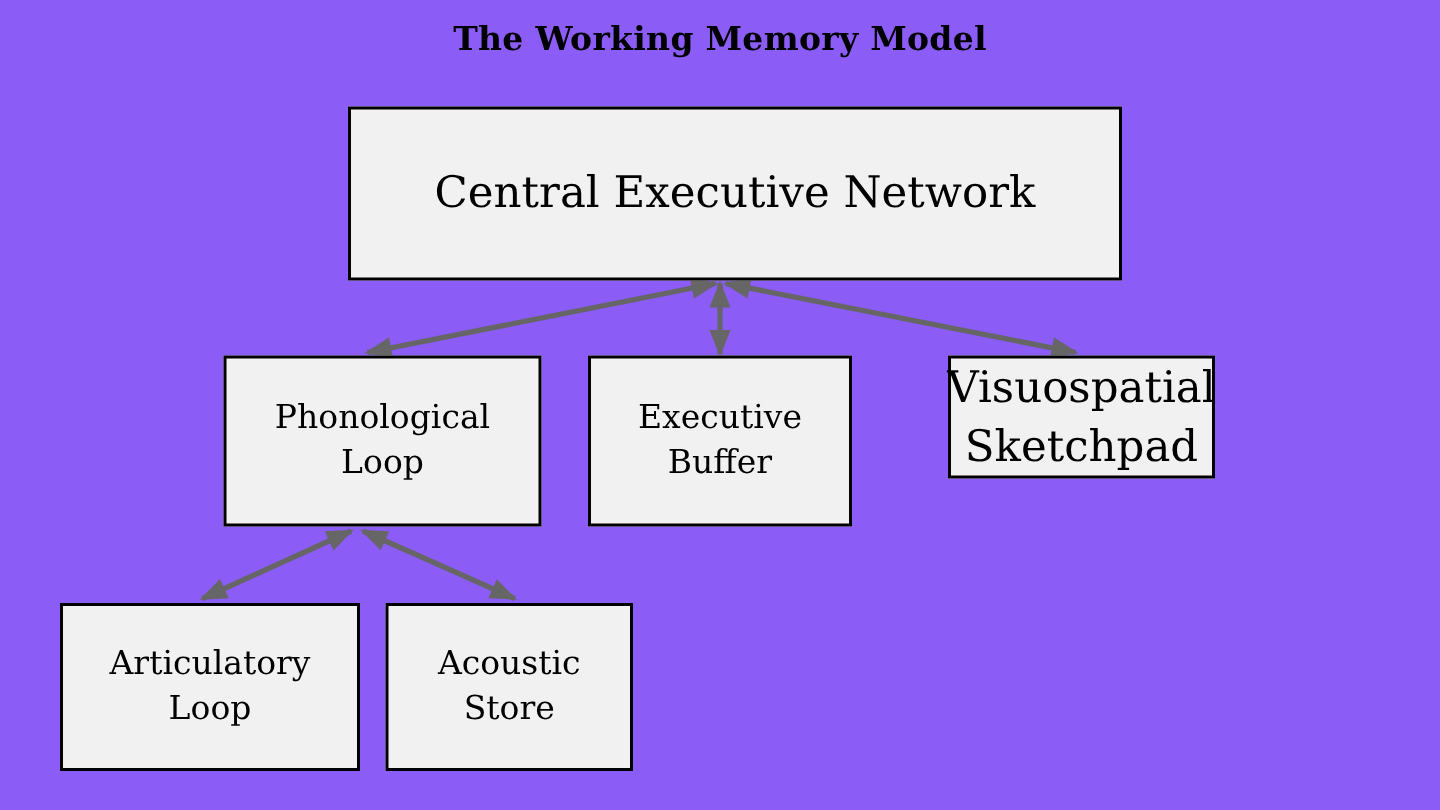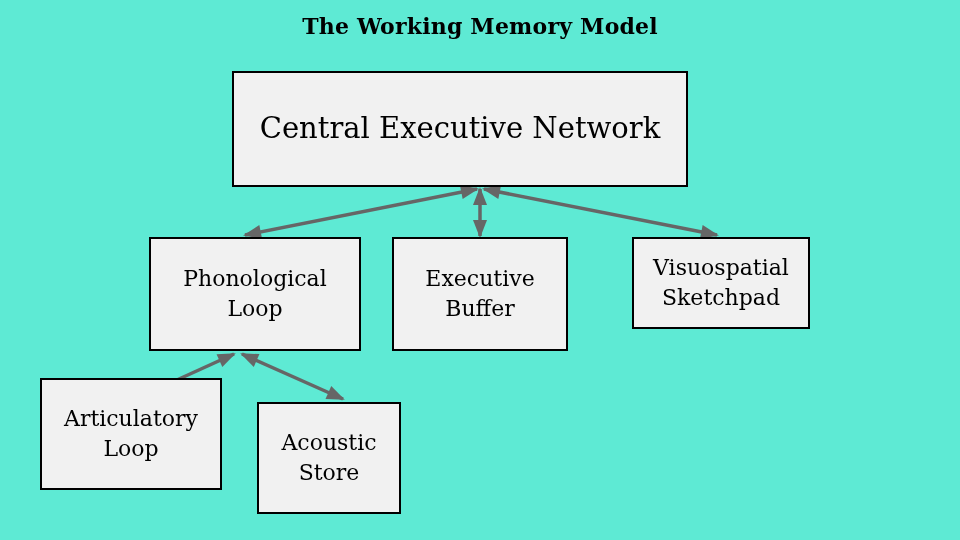--- a/index.html
+++ b/index.html
@@ -4,21 +4,21 @@
 <style>
   html, body {
     margin: 0;
     padding: 0;
     background: #ffffff;
   }
   #canvas {
     position: relative;
     width: 960px;
     height: 540px;
-    background: #5eead4;
+    background: #8b5cf6;
     overflow: hidden;
     font-family: "DejaVu Serif", "Liberation Serif", serif;
     color: #000000;
   }
   .diagram-title {
     position: absolute;
     left: 0;
     top: 13px;
     width: 960px;
     text-align: center;
@@ -36,28 +36,28 @@
     align-items: center;
     justify-content: center;
     text-align: center;
     line-height: 1.35;
   }
   .node .label {
     padding: 0 4px;
   }
   .node-central {
     left: 232px; top: 71px;
-    width: 456px; height: 116px;
+    width: 516px; height: 116px;
     font-size: 29px;
   }
   .node-phonological   { left: 149px; top: 237px; width: 212px; height: 114px; font-size: 22px; }
   .node-episodic       { left: 392px; top: 237px; width: 176px; height: 114px; font-size: 22px; }
-  .node-visuospatial   { left: 632px; top: 237px; width: 178px; height: 92px; font-size: 22px; }
-  .node-articulatory   { left: 40px;  top: 378px; width: 182px; height: 112px; font-size: 22px; }
-  .node-acoustic       { left: 257px; top: 402px; width: 144px; height: 112px; font-size: 22px; }
+  .node-visuospatial   { left: 632px; top: 237px; width: 178px; height: 82px; font-size: 29px; }
+  .node-articulatory   { left: 40px;  top: 402px; width: 200px; height: 112px; font-size: 22px; }
+  .node-acoustic       { left: 257px; top: 402px; width: 165px; height: 112px; font-size: 22px; }
   #connector-layer {
     position: absolute;
     left: 0; top: 0;
     width: 960px; height: 540px;
     pointer-events: none;
   }
   #connector-layer line {
     stroke: #666666;
     stroke-width: 3.5;
   }

